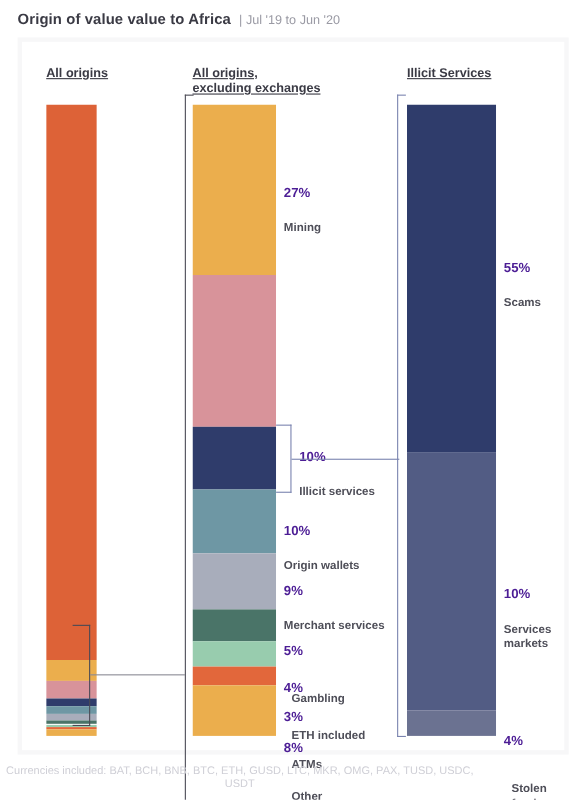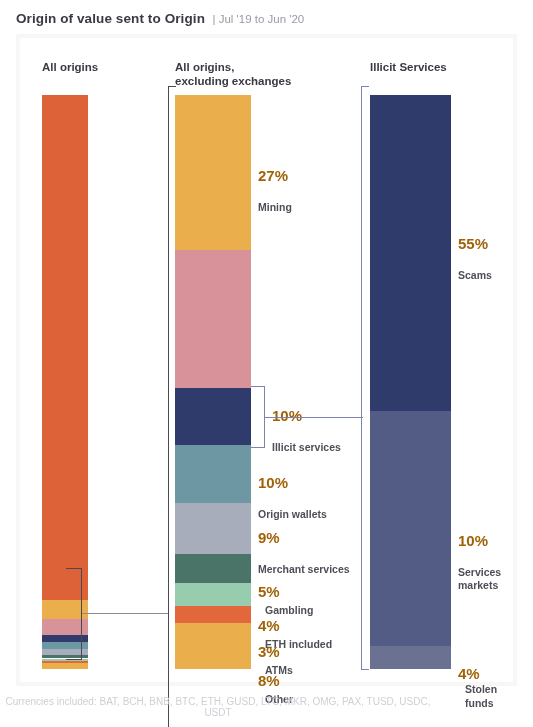--- a/index.html
+++ b/index.html
@@ -55,20 +55,21 @@
   }
 
   
   .col-header {
     position: absolute;
     font-size: 11.5px;
     font-weight: bold;
     color: #3a3a44;
     line-height: 14px;
     white-space: pre-line;
+    text-decoration: underline;
   }
   #col-header-0 { left: 22px;  top: 22px; }
   #col-header-1 { left: 155px; top: 22px; }
   #col-header-2 { left: 350px; top: 22px; }
 
   
   .bar {
     position: absolute;
     overflow: hidden;
   }
@@ -107,58 +108,58 @@
     height: 1.4px;
     background: #7b84b0;
   }
 
   
   .lbl {
     position: absolute;
     white-space: pre-line;
   }
   .lbl .pct {
-    font-size: 15px;
-    font-weight: bold;
-    color: #a16207;
+    font-size: 12px;
+    font-weight: bold;
+    color: #4c1d95;
     display: block;
     line-height: 15px;
   }
   .lbl .nm {
     font-size: 10.5px;
     font-weight: bold;
     color: #4e4e58;
     display: block;
     line-height: 13px;
     white-space: pre-line;
   }
   .lbl.inline .pct,
   .lbl.inline .nm {
     display: inline-block;
     vertical-align: middle;
     line-height: 14px;
   }
-  .lbl.inline .nm { margin-left: 7px; }
+  .lbl.inline .nm { margin-left: 7px; margin-top: 28px; }
 
   
   #chart-footnote {
     position: absolute;
     left: 0;
     top: 696px;
     width: 436px;
     text-align: center;
     font-size: 10px;
     color: #cfcfd6;
   }
 </style>
 </head>
 <body>
 
 <div id="chart-header">
-  <span id="chart-title">Origin of value sent to Origin</span>
+  <span id="chart-title">Origin of value value to Africa</span>
   <span id="chart-subtitle">| Jul '19 to Jun '20</span>
 </div>
 
 <div id="plot-panel">
   <div id="plot-inner">
 
     <div class="col-header" id="col-header-0">All origins</div>
     <div class="col-header" id="col-header-1">All origins,
 excluding exchanges</div>
     <div class="col-header" id="col-header-2">Illicit Services</div>

